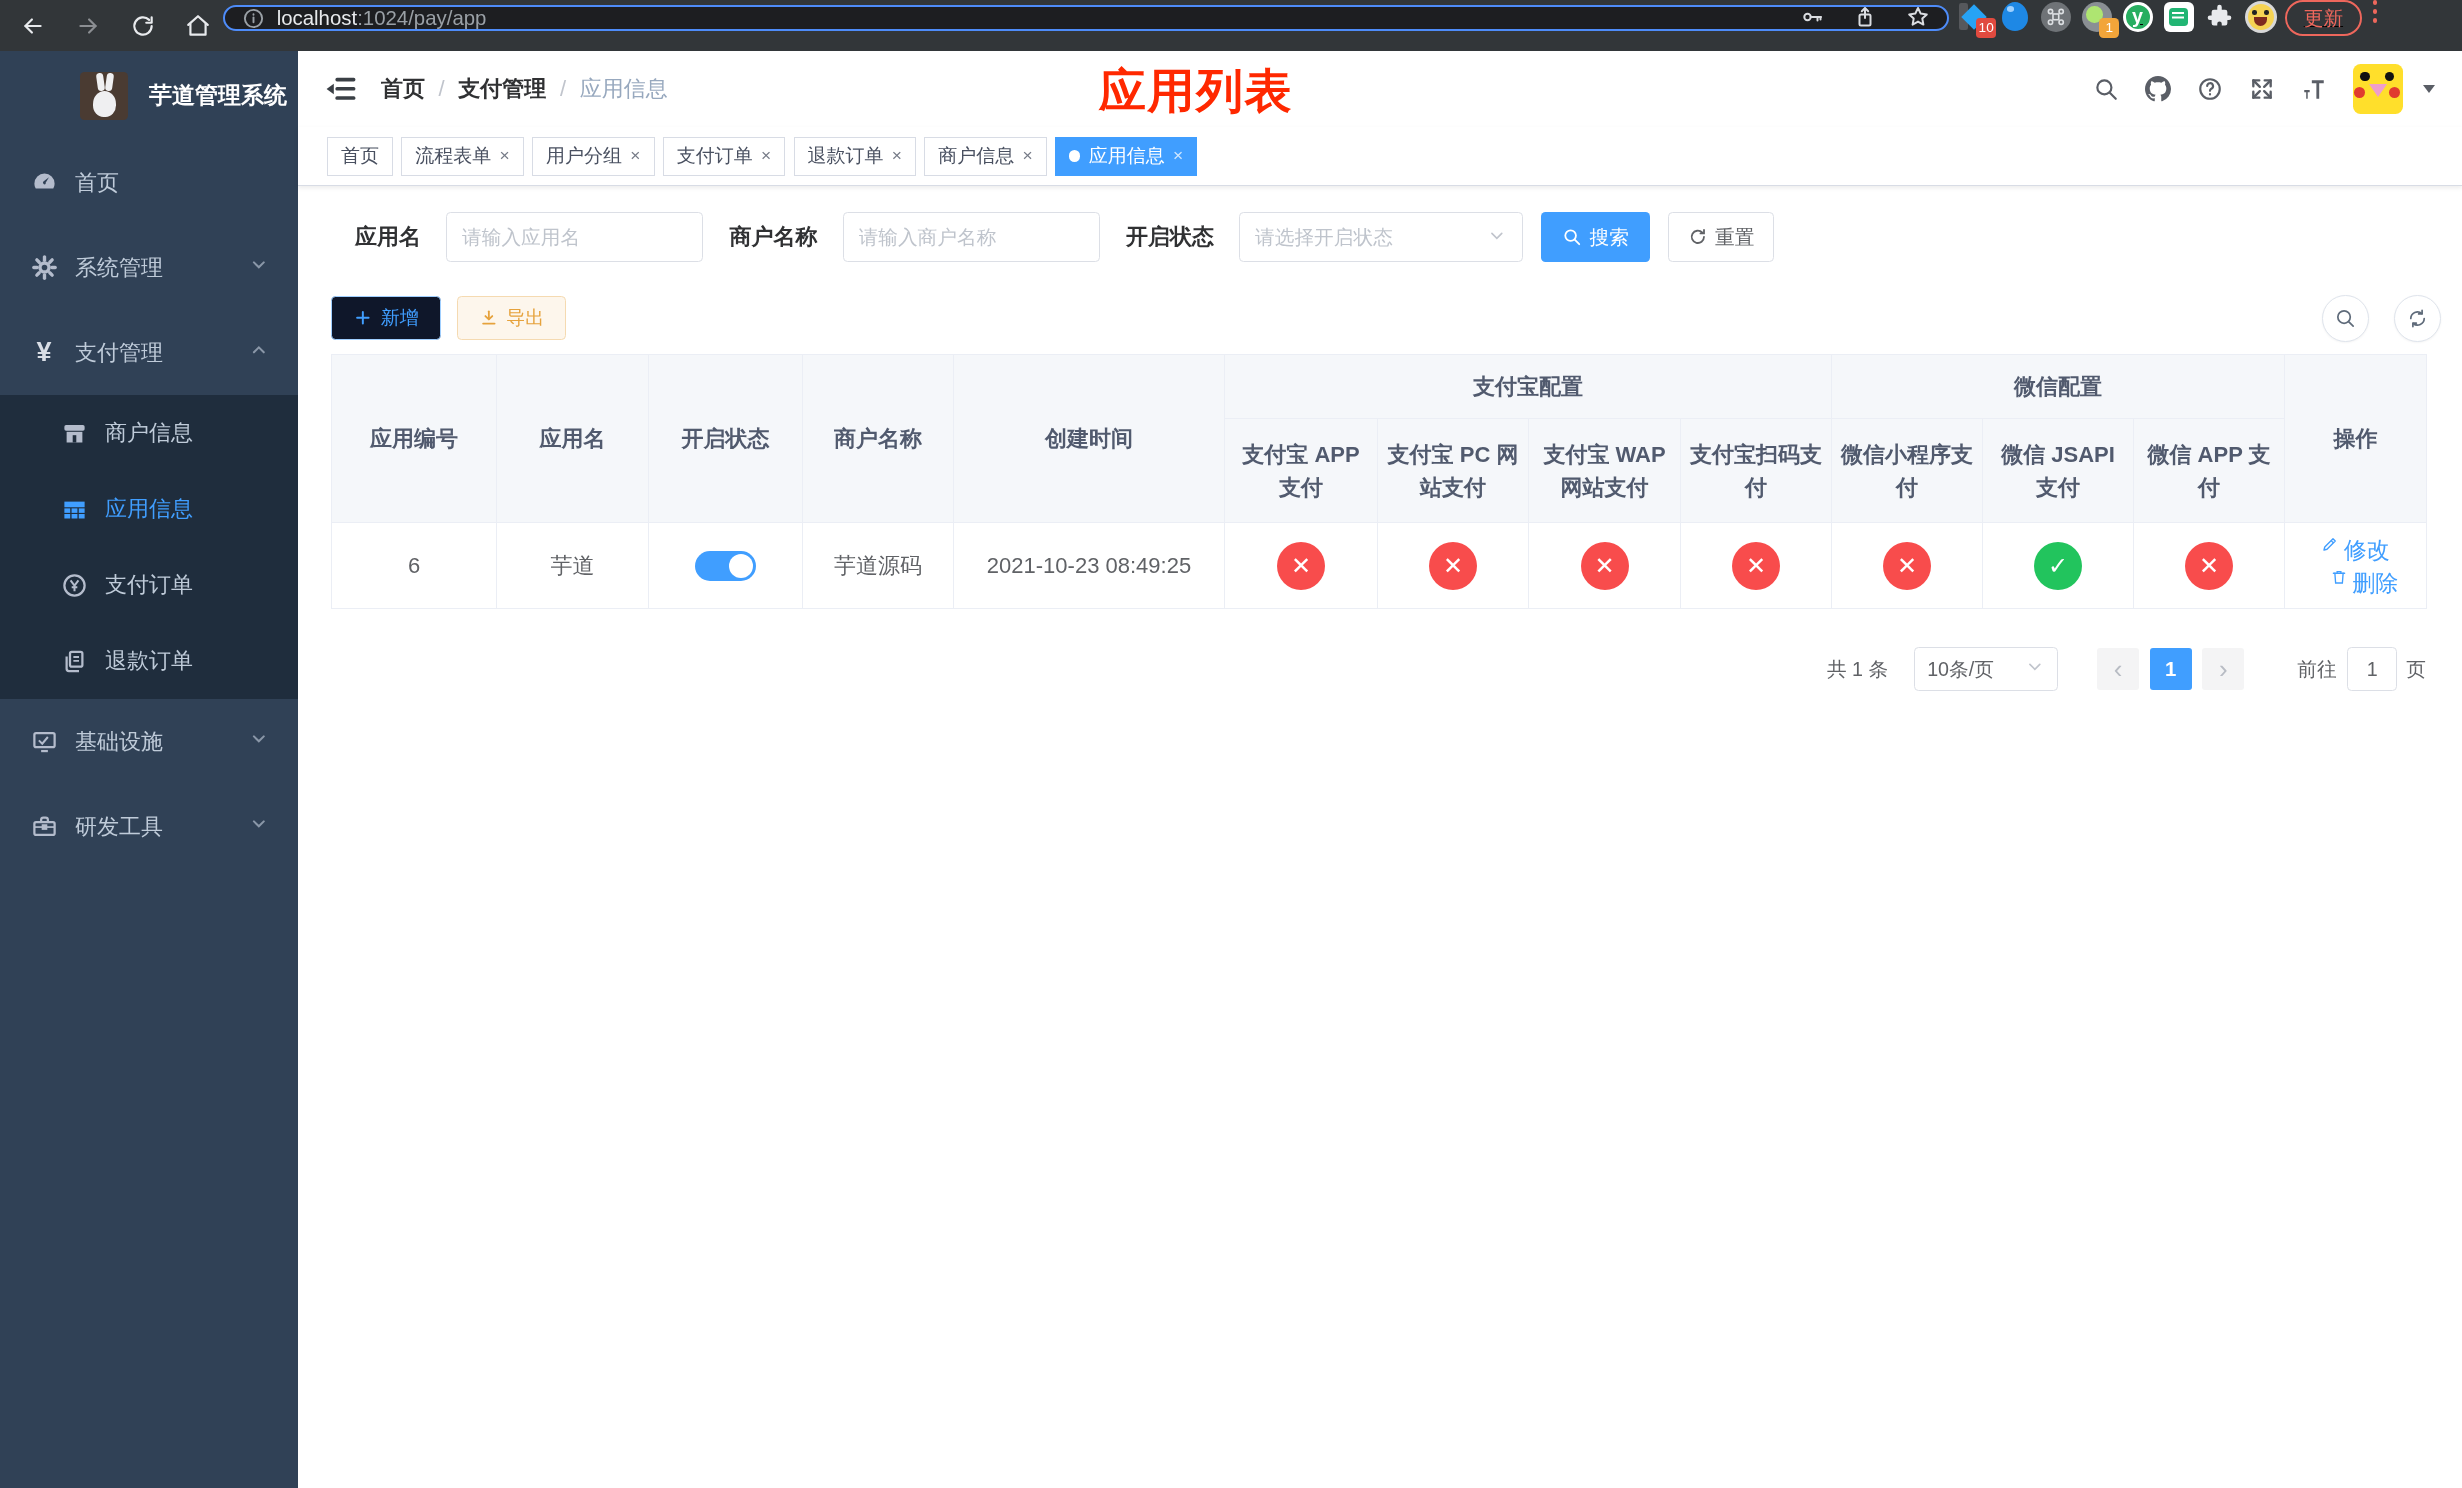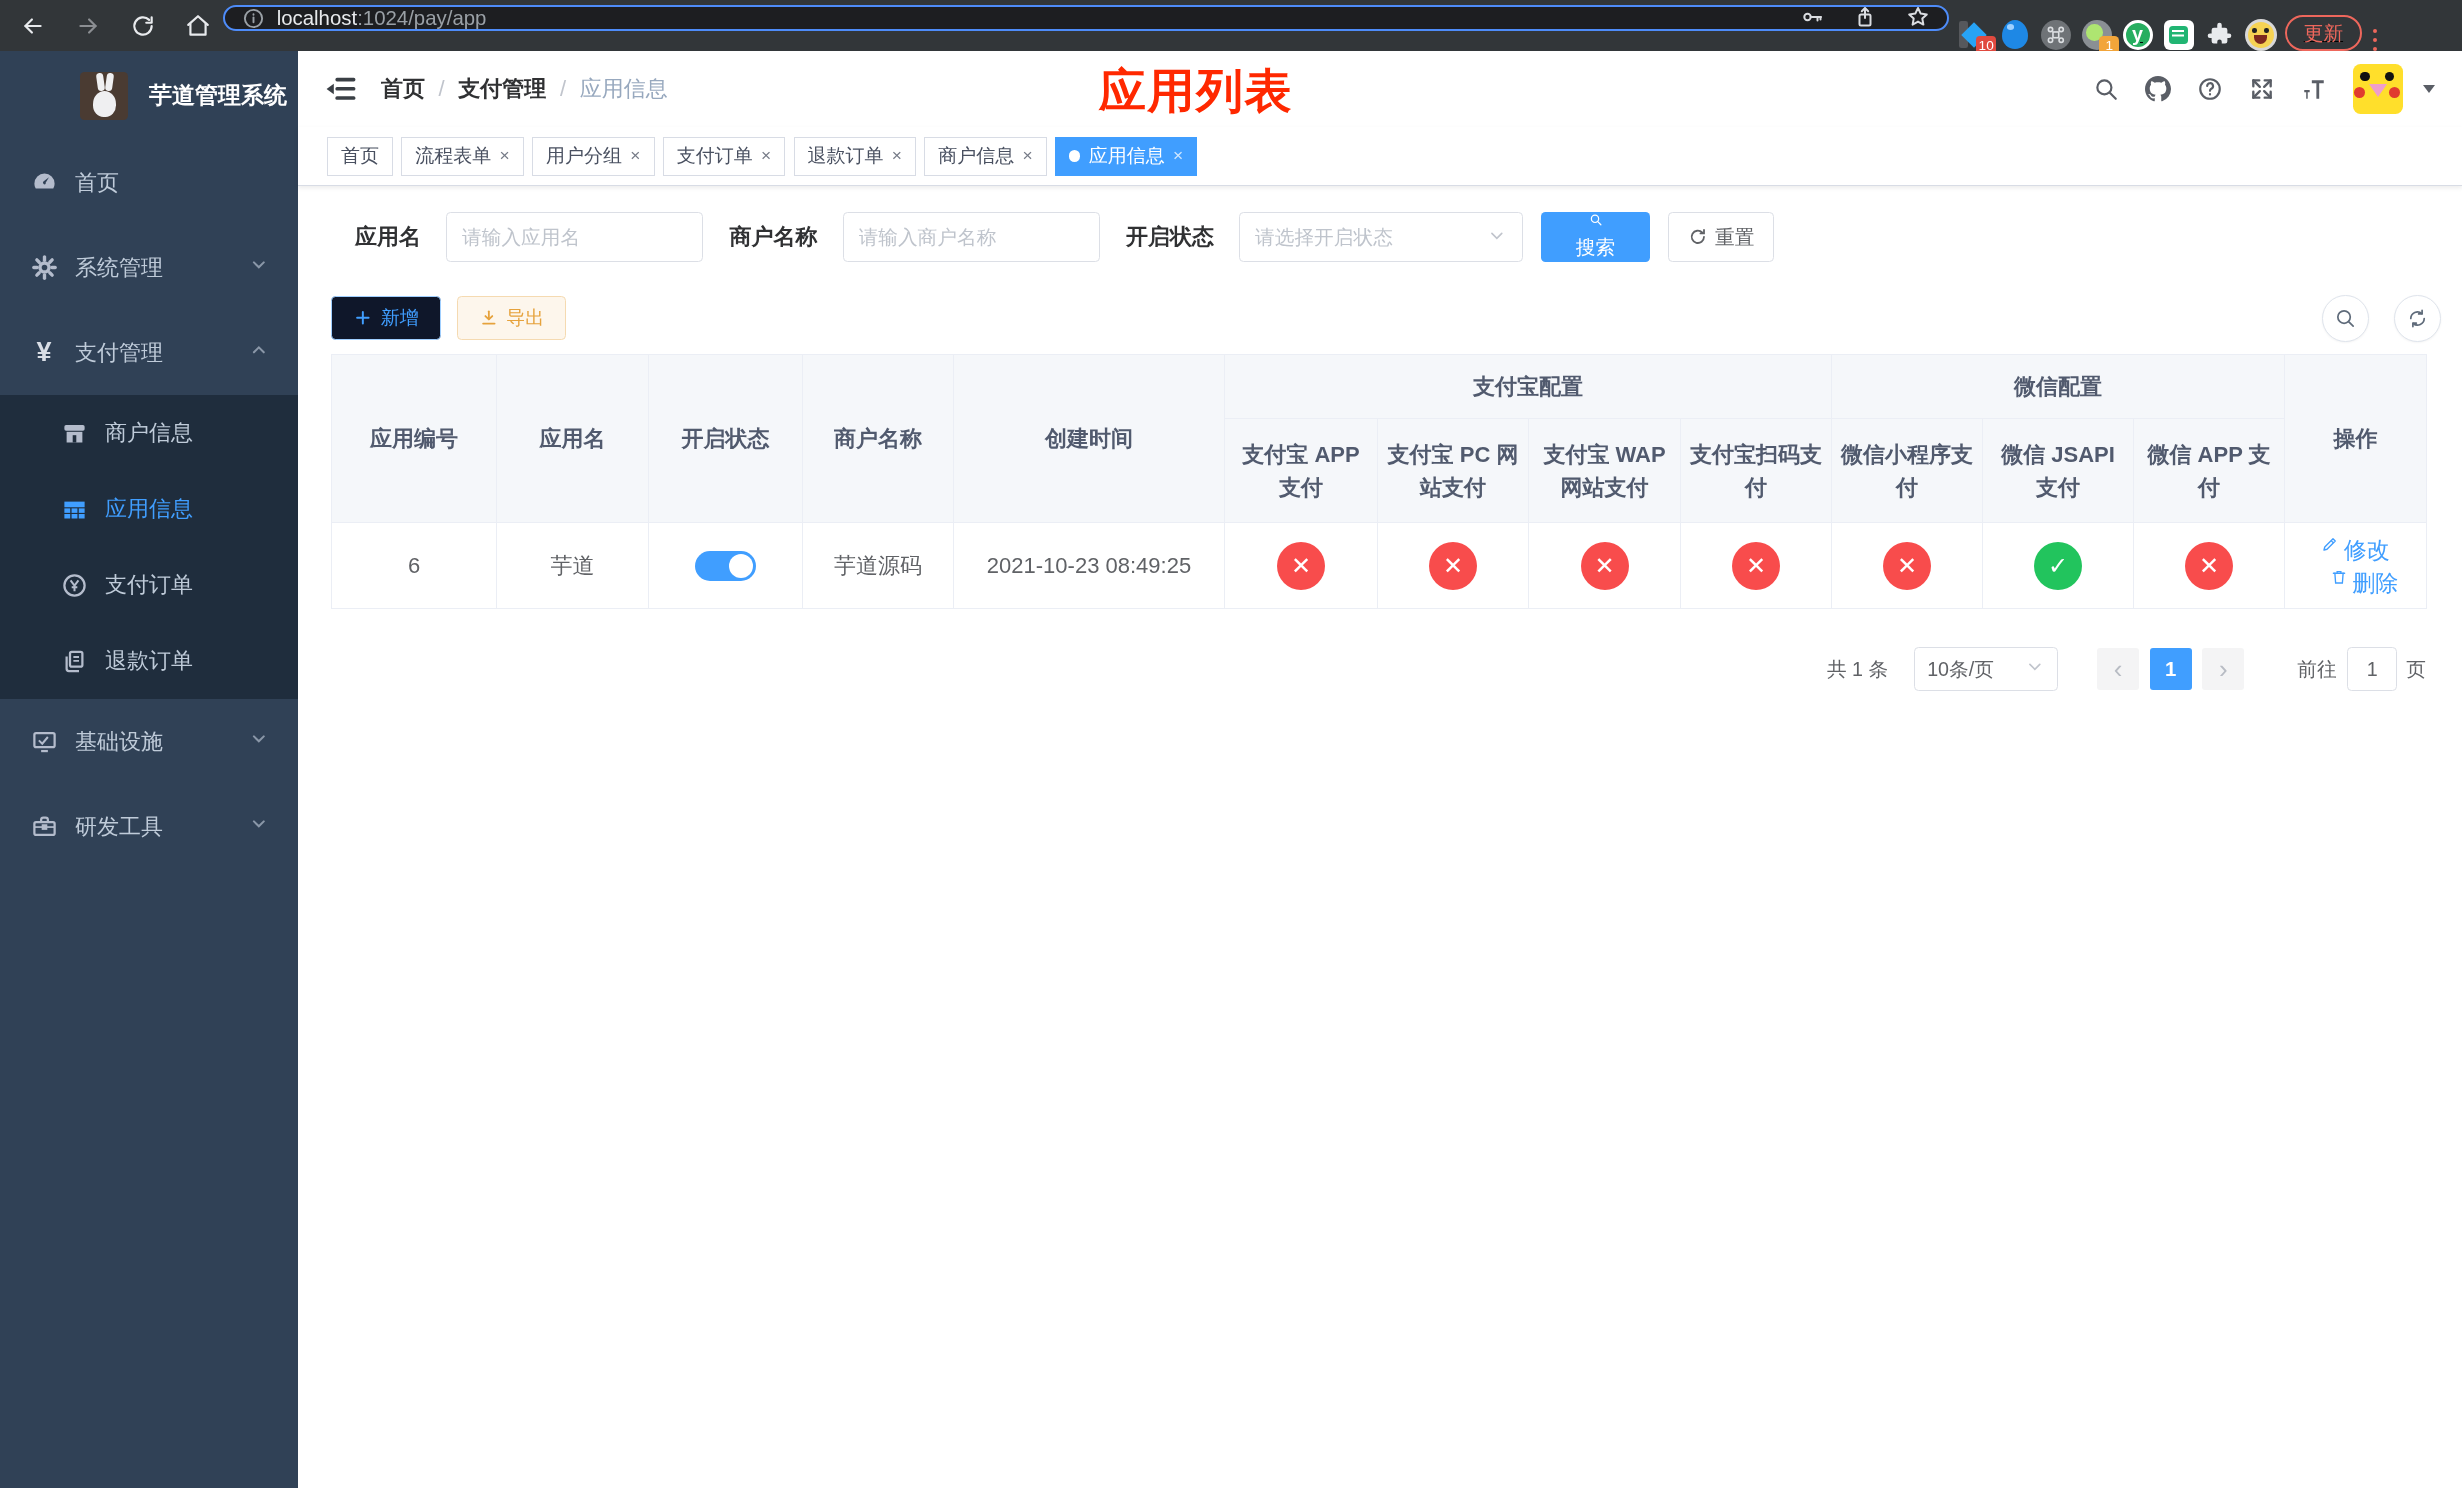--- a/index.html
+++ b/index.html
@@ -12,21 +12,21 @@
   .nav-ic{width:29px;height:29px;color:#e8eaed;display:flex;align-items:center;justify-content:center;}
   .nav-ic.dis{color:#8b8e92;}
   .nav-ic svg{width:26px;height:26px;}
   .url-pill{position:absolute;left:223px;top:5.3px;width:1726px;height:26px;border-radius:20.4px;
     background:#1d1e21;border:2.3px solid #4e8cf9;display:flex;align-items:center;padding:0 16.7px;}
   .url-pill .info{color:#9aa0a6;width:23px;height:23px;margin-right:12px;flex:none;}
   .url-text{font-size:20.4px;color:#e8eaed;white-space:nowrap;}
   .url-text .path{color:#9aa0a6;}
   .pill-right{margin-left:auto;display:flex;align-items:center;gap:29px;color:#dadce0;}
   .pill-right svg{width:24px;height:24px;}
-  .ext-area{position:absolute;left:1957px;top:0;height:51px;display:flex;align-items:flex-end;gap:8px;text-decoration:underline;}
+  .ext-area{position:absolute;left:1957px;top:0;height:51px;display:flex;align-items:flex-start;gap:8px;text-decoration:underline;}
   .ext{position:relative;width:33px;height:33px;display:flex;align-items:center;justify-content:center;flex:none;}
   .badge{position:absolute;right:-6px;bottom:-4.5px;min-width:19.7px;height:19.7px;border-radius:3.8px;
     font-size:13.6px;line-height:19.7px;text-align:center;color:#fff;padding:0 2.3px;}
   .badge.red{background:#e04a3f;}
   .badge.orange{background:#f2a53a;border-radius:4.5px;}
   .diamond{width:18px;height:18px;background:#27a3f5;transform:rotate(45deg);}
   .diamond-side{position:absolute;left:1.5px;top:3px;width:9px;height:27px;background:#56585c;border-radius:2.3px;}
   .balloon{width:26px;height:29px;background:#1e88e5;border-radius:50% 50% 50% 50%/55% 55% 45% 45%;position:relative;}
   .balloon:after{content:"";position:absolute;left:5.3px;top:3.8px;width:7.6px;height:6px;background:#9fd1ff;border-radius:50%;}
   .gray-circle{width:30px;height:30px;border-radius:50%;background:#6f7377;display:flex;align-items:center;justify-content:center;color:#dcdfe2;}
@@ -103,21 +103,21 @@
   .f-input{width:257px;height:50px;border:0.8px solid #dcdfe6;border-radius:4.5px;font-size:19.7px;padding:0 15px;
     color:#606266;font-family:"Liberation Sans",sans-serif;outline:none;}
   .f-input::placeholder{color:#bfc4cc;}
   .f-select{width:284px;height:50px;border:0.8px solid #dcdfe6;border-radius:4.5px;display:flex;align-items:center;
     padding:0 15px;cursor:pointer;}
   .f-select .ph{font-size:19.7px;color:#bfc4cc;}
   .f-select .sel-chev{margin-left:auto;color:#c0c4cc;}
   .btn{height:50px;border-radius:4.5px;display:inline-flex;align-items:center;justify-content:center;
     font-size:19.7px;cursor:pointer;gap:7.6px;border:0.8px solid transparent;}
   .btn svg{width:19.7px;height:19.7px;}
-  .btn-search{width:109px;background:#409eff;color:#fff;margin-left:18px;flex-direction:column;}
+  .btn-search{width:109px;background:#409eff;color:#fff;margin-left:18px;}
   .btn-reset{width:106px;background:#fff;border-color:#dcdfe6;color:#606266;margin-left:18px;}
   .action-row{display:flex;align-items:center;margin-top:34px;height:44px;}
   .btn-add{width:110px;height:44px;background:#0f172a;border-color:#a0cfff;color:#409eff;font-size:19px;}
   .btn-export{width:109px;height:44px;background:#fdf6ec;border-color:#f5dab1;color:#e6a23c;font-size:19px;margin-left:16px;}
   .round-ics{margin-left:auto;display:flex;gap:25px;}
   .round-ic{width:47px;height:47px;border-radius:50%;border:0.8px solid #dfe4ec;background:#fff;display:flex;
     align-items:center;justify-content:center;color:#5f6b7a;cursor:pointer;box-shadow:0 0.8px 2.3px rgba(0,0,0,.05);}
   .round-ic svg{width:23px;height:23px;}
 
   

